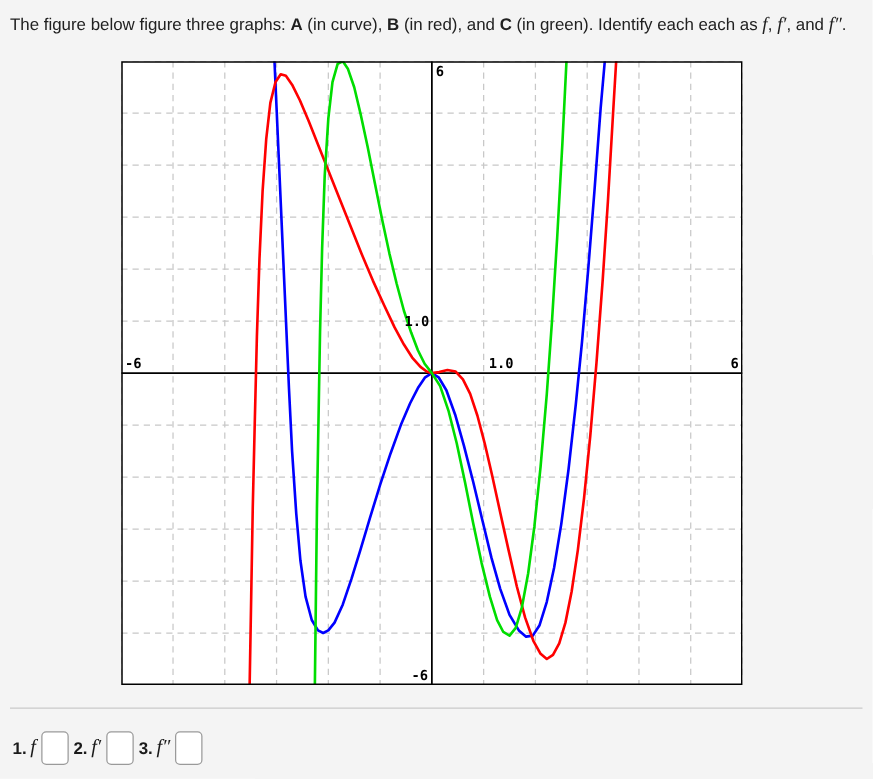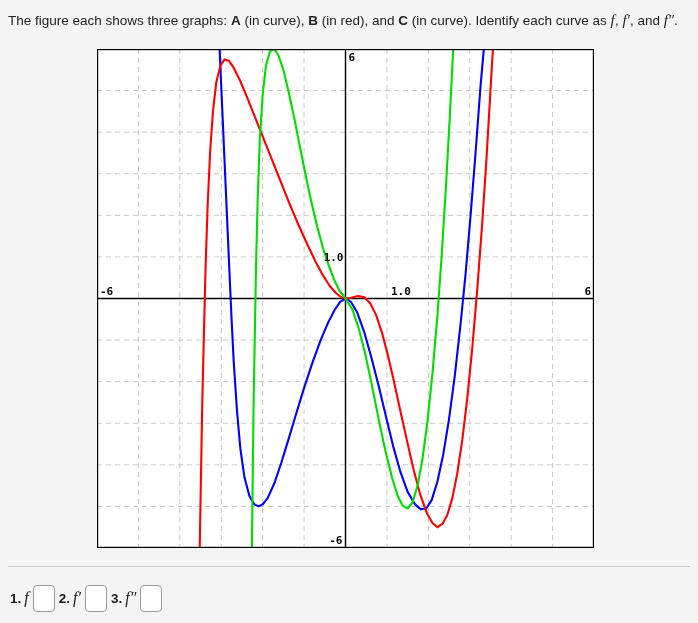--- a/index.html
+++ b/index.html
@@ -110,21 +110,21 @@
     font-family: "DejaVu Sans Mono", monospace;
     font-size: 11px;
     font-weight: bold;
     fill: #000000;
   }
 </style>
 </head>
 <body>
 
 <div id="prompt">
-  <span>The figure each shows three graphs: </span><span class="bold">A</span><span> (in curve), </span><span class="bold">B</span><span> (in red), and </span><span class="bold">C</span><span> (in curve). Identify each curve as </span><span class="mathvar">f</span><span>, </span><span class="prime">f′</span><span>, and </span><span class="prime">f″</span><span>.</span>
+  <span>The figure below figure three graphs: </span><span class="bold">A</span><span> (in curve), </span><span class="bold">B</span><span> (in red), and </span><span class="bold">C</span><span> (in green). Identify each each as </span><span class="mathvar">f</span><span>, </span><span class="prime">f′</span><span>, and </span><span class="prime">f″</span><span>.</span>
 </div>
 
 <div id="figure-wrap">
   <svg id="plot-svg" width="497" height="499" viewBox="0 0 497 499">
     <rect x="0" y="0" width="497" height="499" fill="#ffffff"></rect>
     <g id="gridlines">
         <line x1="0" y1="0" x2="0" y2="499" stroke="#c8c8c8" stroke-width="1" stroke-dasharray="5,4"></line>
         <line x1="41.416666666666664" y1="0" x2="41.416666666666664" y2="499" stroke="#c8c8c8" stroke-width="1" stroke-dasharray="5,4"></line>
         <line x1="82.83333333333333" y1="0" x2="82.83333333333333" y2="499" stroke="#c8c8c8" stroke-width="1" stroke-dasharray="5,4"></line>
         <line x1="124.25" y1="0" x2="124.25" y2="499" stroke="#c8c8c8" stroke-width="1" stroke-dasharray="5,4"></line>

